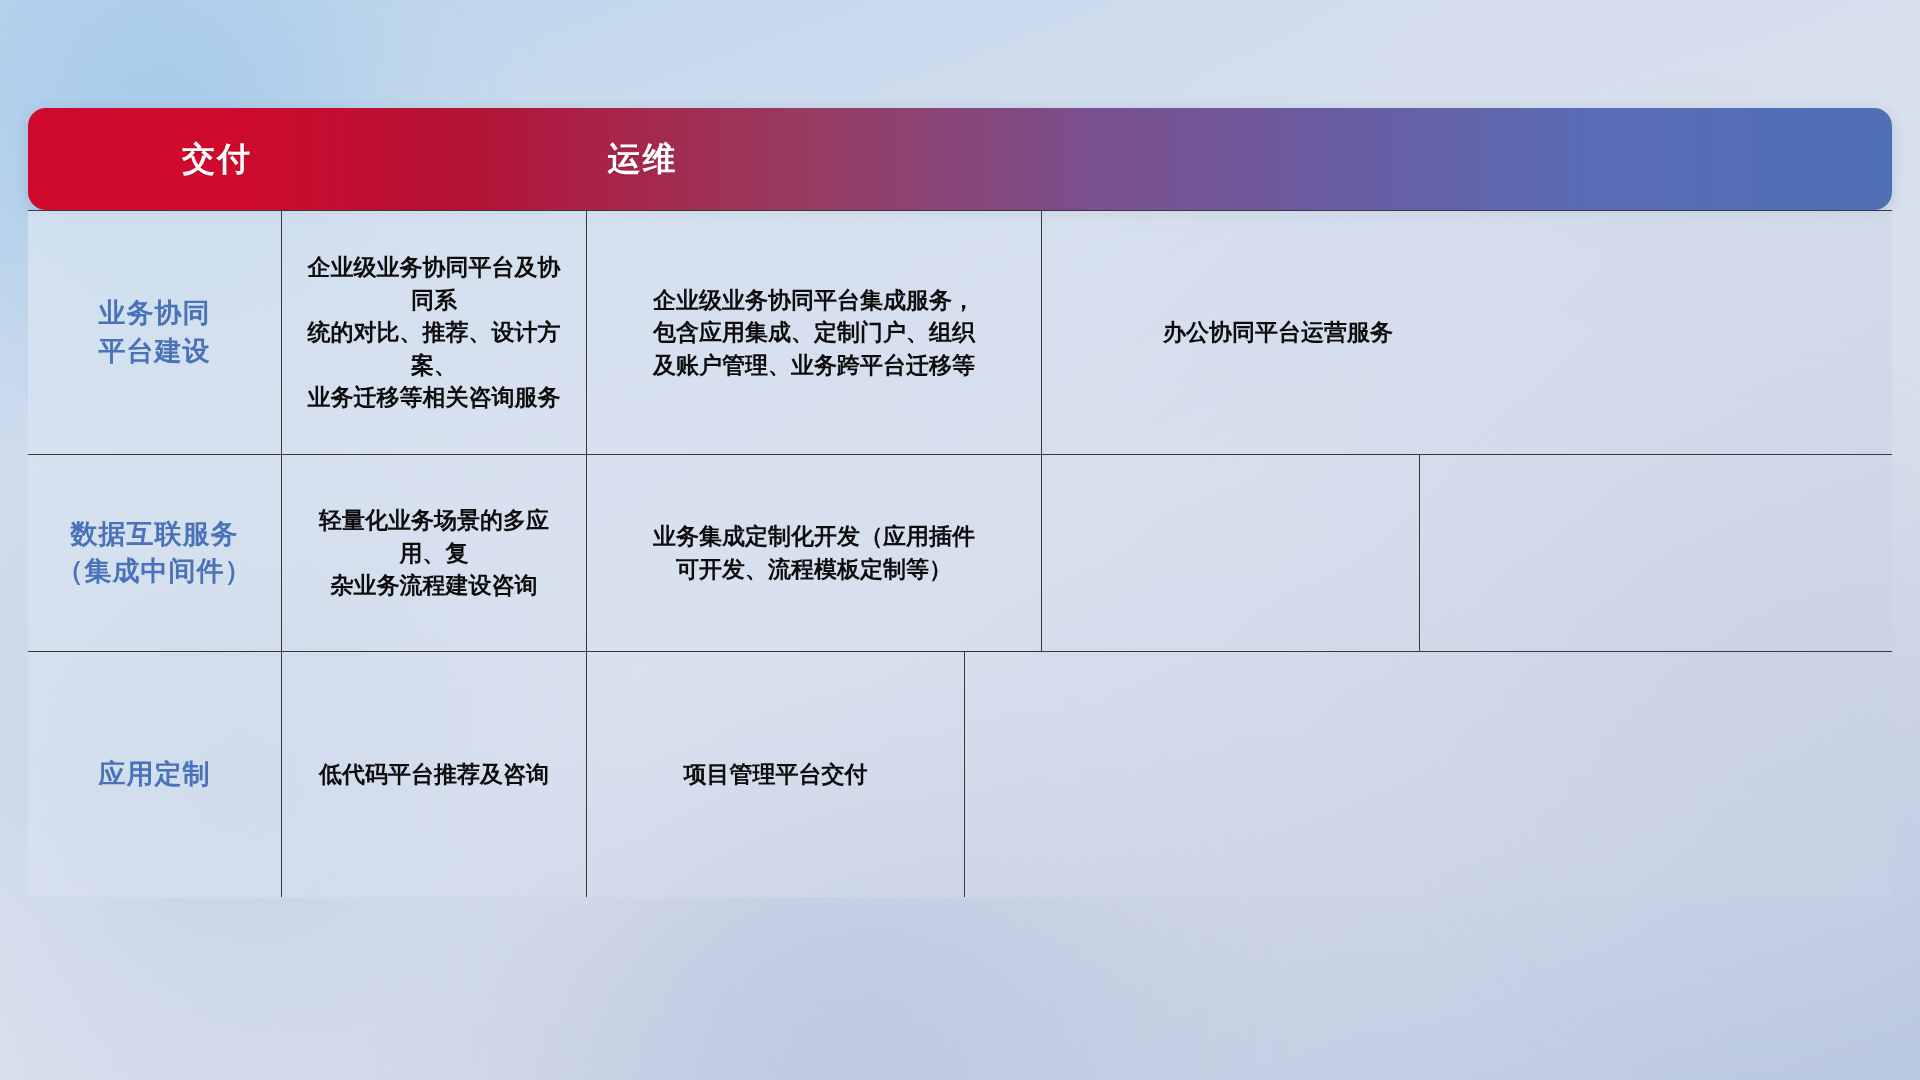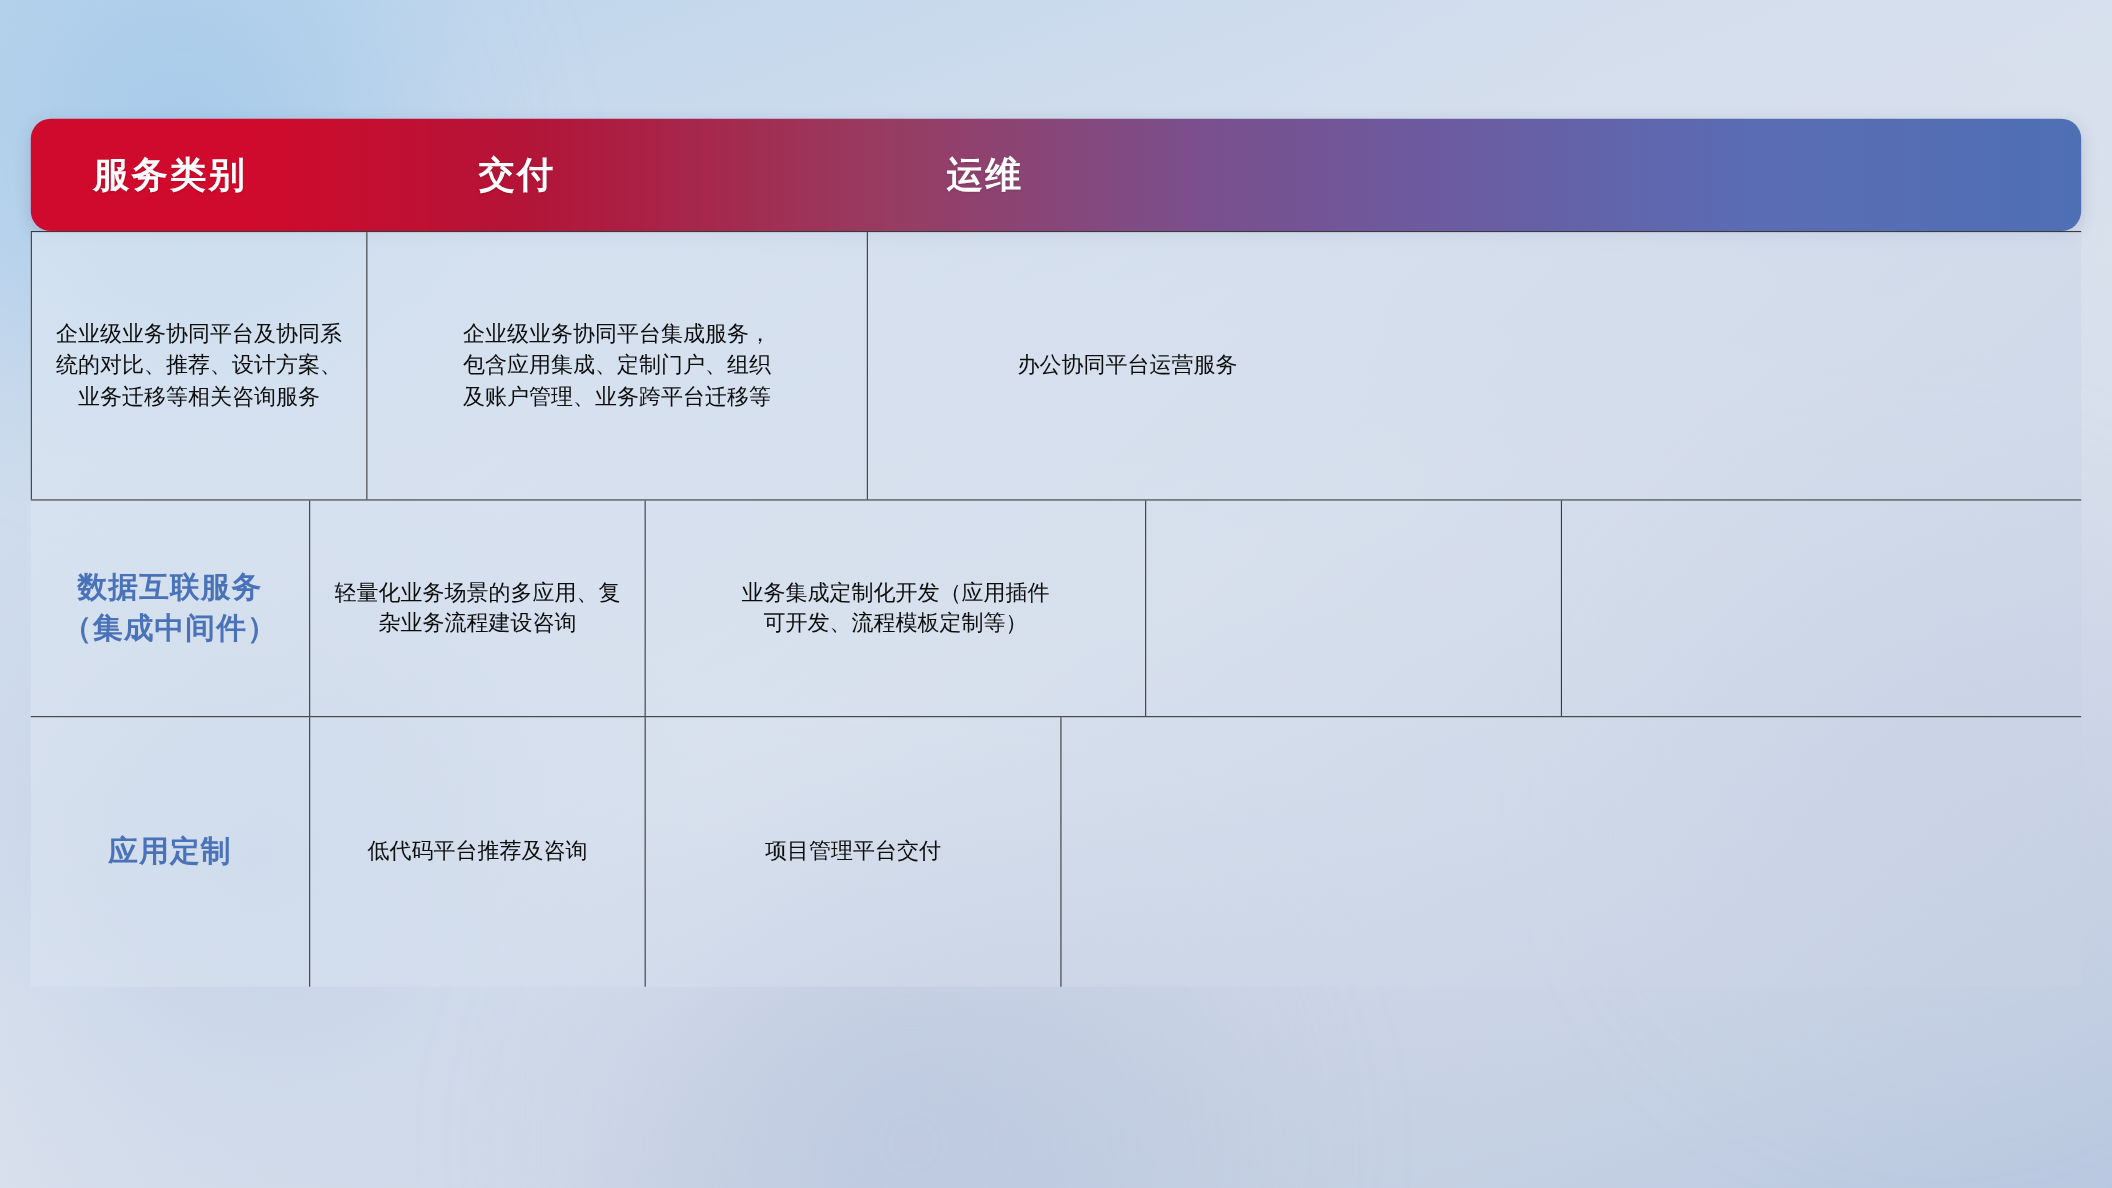--- a/index.html
+++ b/index.html
@@ -86,23 +86,24 @@
 
   .cell {
     display: flex;
     align-items: center;
     justify-content: center;
     padding: 12px 18px;
     box-sizing: border-box;
     text-align: center;
     border-left: 1.5px solid #3a3a3a;
     color: #0d0d0d;
-    font-size: 20px;
+    font-size: 23px;
     line-height: 1.42;
     white-space: pre-line;
+    font-weight: bold;
   }
   .cell.c0 {
     border-left: none;
     color: #4a72b8;
     font-weight: bold;
     font-size: 27px;
     line-height: 1.38;
     letter-spacing: 1px;
   }
   .cell.c4 { border-right: none; }
@@ -121,34 +122,33 @@
 </head>
 <body>
 
 <div class="bg-blob blob-a"></div>
 <div class="bg-blob blob-b"></div>
 <div class="bg-blob blob-c"></div>
 
 <div class="table-wrap">
 
   <div class="head-row">
-    <div class="head-cell w0">
-      <span>服务类别</span>
-    </div>
     <div class="head-cell w3">
       <span>交付</span>
     </div>
     <div class="head-cell w4">
       <span>运维</span>
     </div>
   </div>
 
   <div class="body-grid">
 
     <div class="body-row r0">
+      <div class="cell c0 w0">业务协同
+平台建设</div>
       <div class="cell w1">企业级业务协同平台及协同系
 统的对比、推荐、设计方案、
 业务迁移等相关咨询服务</div>
       <div class="cell w2">企业级业务协同平台集成服务，
 包含应用集成、定制门户、组织
 及账户管理、业务跨平台迁移等</div>
       <div class="cell c4 w4">办公协同平台运营服务</div>
     </div>
 
     <div class="body-row r1">

